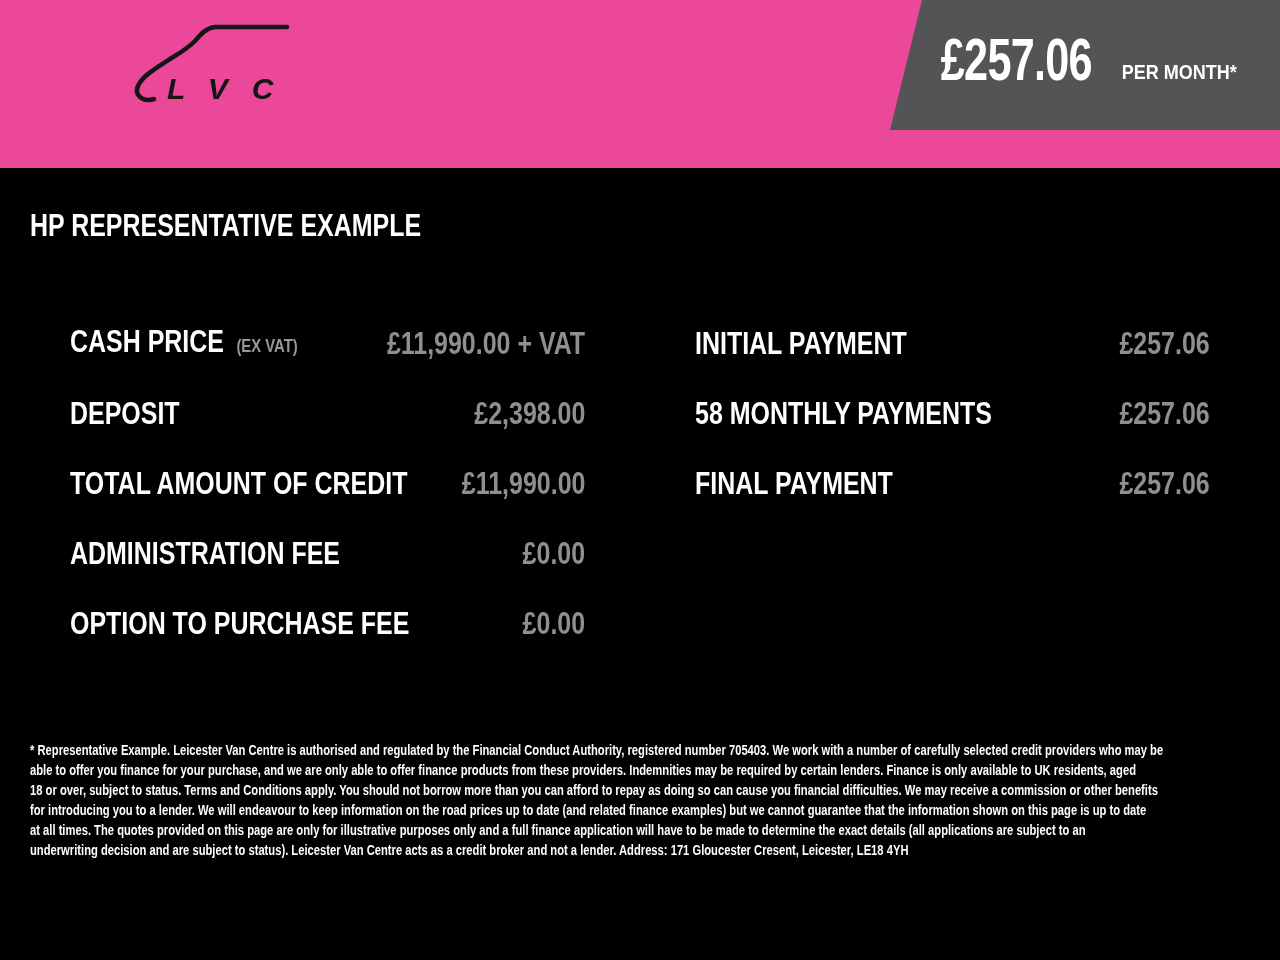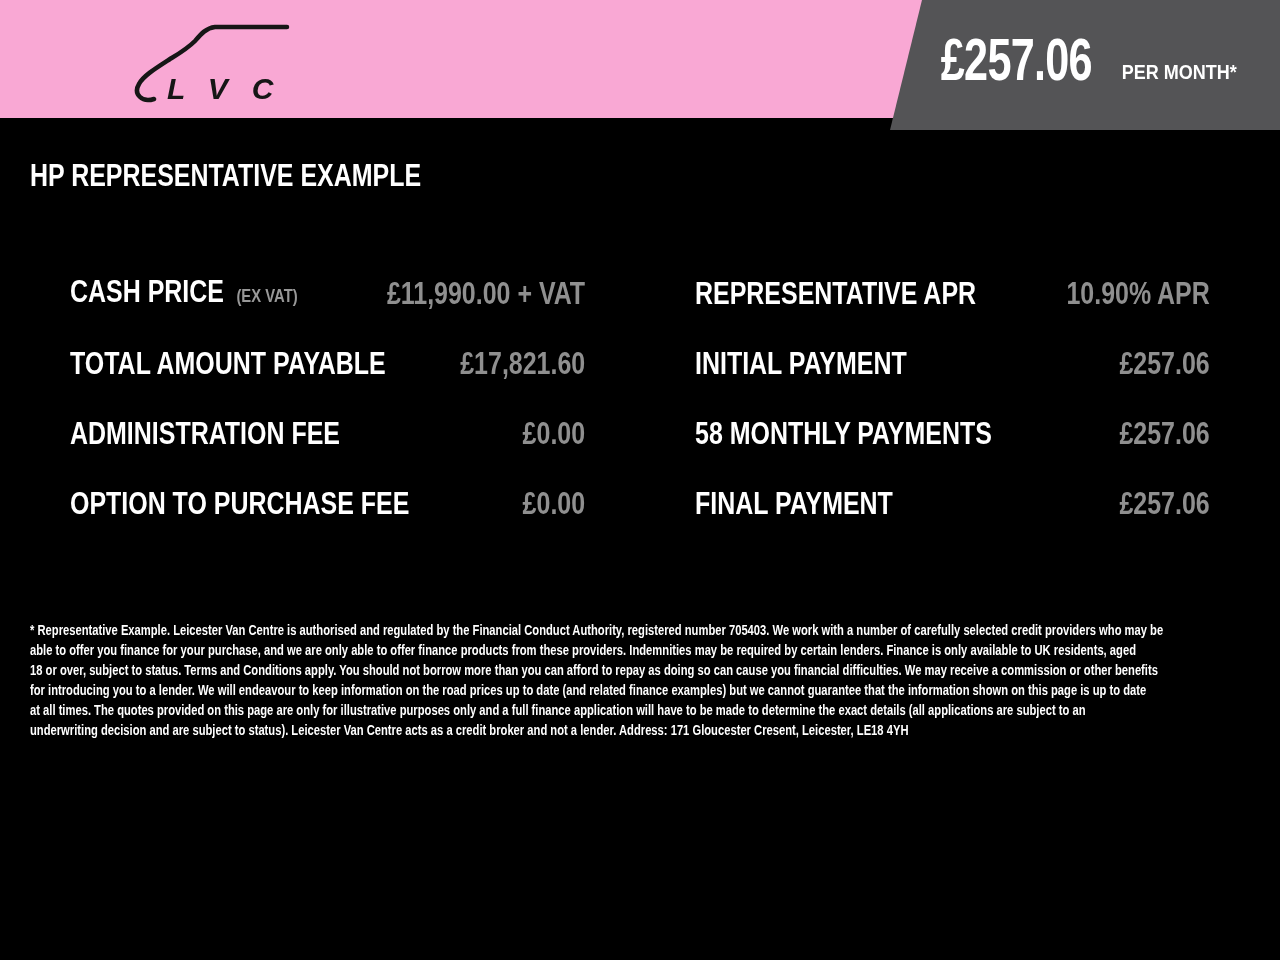--- a/index.html
+++ b/index.html
@@ -2,21 +2,21 @@
 <html><head>
 <meta charset="utf-8">
 <style>
   html,body{margin:0;padding:0;}
   body{
     width:1280px;height:960px;overflow:hidden;
     background:#000;
     font-family:"Liberation Sans",sans-serif;
   }
   
-  .header{position:relative;height:118px;background:#f9a8d4;}
+  .header{position:relative;height:168px;background:#ec4899;}
   .logo-svg{position:absolute;left:120px;top:10px;}
   .banner{
     position:absolute;top:0;right:0;width:390px;height:130px;
     background:#545456;
     clip-path:polygon(32px 0,100% 0,100% 100%,0 100%);
   }
   .banner .amount{
     position:absolute;top:30px;right:188px;
     font-size:60px;font-weight:bold;color:#fff;line-height:1;
     letter-spacing:-1px;white-space:nowrap;
@@ -77,37 +77,37 @@
 
 <div class="title">HP REPRESENTATIVE EXAMPLE</div>
 
 <div class="grid">
   <div class="col">
     <div class="row">
       <span class="lbl"><span>CASH PRICE</span><span class="note">(EX VAT)</span></span>
       <span class="val">£11,990.00 + VAT</span>
     </div>
     <div class="row">
-      <span class="lbl">TOTAL AMOUNT PAYABLE</span>
-      <span class="val">£17,821.60</span>
+      <span class="lbl">DEPOSIT</span>
+      <span class="val">£2,398.00</span>
+    </div>
+    <div class="row">
+      <span class="lbl">TOTAL AMOUNT OF CREDIT</span>
+      <span class="val">£11,990.00</span>
     </div>
     <div class="row">
       <span class="lbl">ADMINISTRATION FEE</span>
       <span class="val">£0.00</span>
     </div>
     <div class="row">
       <span class="lbl">OPTION TO PURCHASE FEE</span>
       <span class="val">£0.00</span>
     </div>
   </div>
   <div class="col">
-    <div class="row">
-      <span class="lbl">REPRESENTATIVE APR</span>
-      <span class="val">10.90% APR</span>
-    </div>
     <div class="row">
       <span class="lbl">INITIAL PAYMENT</span>
       <span class="val">£257.06</span>
     </div>
     <div class="row">
       <span class="lbl">58 MONTHLY PAYMENTS</span>
       <span class="val">£257.06</span>
     </div>
     <div class="row">
       <span class="lbl">FINAL PAYMENT</span>

